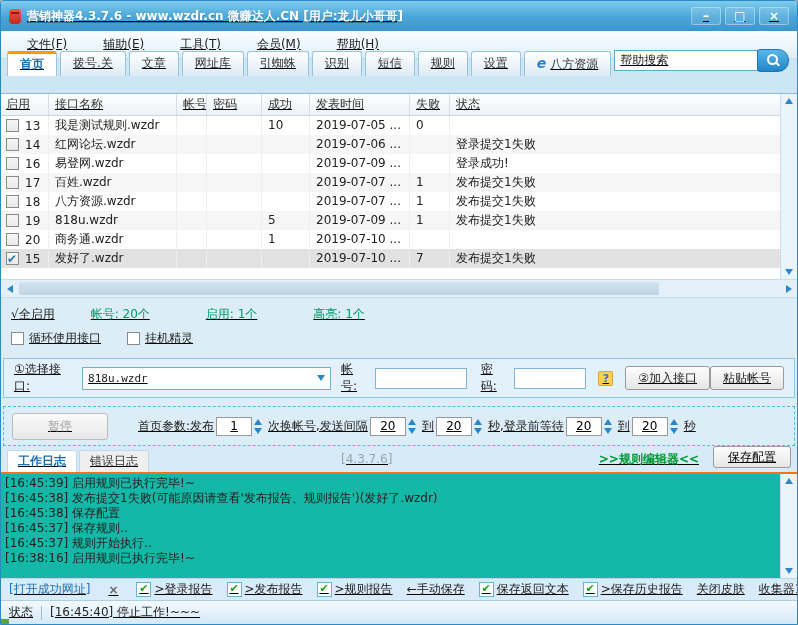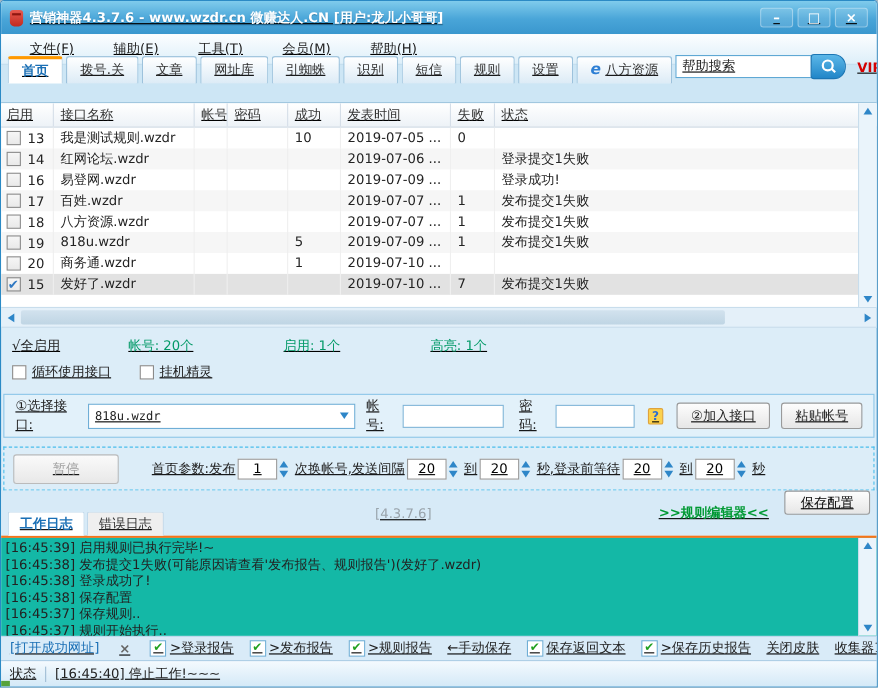--- a/index.html
+++ b/index.html
@@ -23,21 +23,21 @@
   .menu-item{ padding:12px 18px; }
   
   .tabbar{ height:32px; flex:0 0 32px; background:#CDE6F5; display:flex; align-items:flex-end; padding:17px 6px;
     border-bottom:1px solid #8FB9D6;}
   .tab{ height:25px; line-height:23px; padding:0 12px; margin-right:3px; background:linear-gradient(#FFFFFF,#DCEBF6);
     border:1px solid #9DC2DC; border-bottom:none; border-radius:3px 3px 0 0; color:#333; white-space:nowrap;}
   .tab.active{ background:#fff; color:#1A6FB5; font-weight:bold; border-top:3px solid #FF9900; line-height:20px;}
   .ie-icon{ display:inline-block; color:#2D7FD4; font-style:italic; font-weight:bold; font-size:14px; margin-right:4px;}
   .ie-icon::before{ content:"e"; }
   .searchwrap{ margin-left:auto; display:flex; align-items:center; margin-bottom:4px;}
-  .search-input{ width:124px; height:21px; border:1px solid #5FA8D4; padding:2px 5px; font-size:12px;
+  .search-input{ width:144px; height:21px; border:1px solid #5FA8D4; padding:2px 5px; font-size:12px;
     font-family:inherit; background:#fff; color:#222;}
   .search-btn{ width:32px; height:23px; margin-left:-1px; background:linear-gradient(#5BB7E8,#2186C8);
     border:1px solid #1C76B4; border-radius:3px 11px 11px 3px; position:relative;}
   .mag{ position:absolute; left:9px; top:4px; width:12px; height:12px;}
   .mag::before{ content:""; position:absolute; width:7px; height:7px; border:2px solid #fff; border-radius:50%;}
   .mag::after{ content:""; position:absolute; width:5px; height:2px; background:#fff; transform:rotate(45deg); left:8px; top:9px;}
   .vip{ color:#D40000; font-weight:bold; margin:0 8px 6px 10px; white-space:nowrap;}
   
   .table-wrap{ flex:0 0 186px; background:#fff; position:relative; border-bottom:1px solid #C8DDEC;}
   .thead{ height:22px; display:flex; background:linear-gradient(#FFFFFF,#EDF2F7); border-bottom:1px solid #C9D6E2;
@@ -59,21 +59,21 @@
   .tri-up{ width:0; height:0; border-left:4px solid transparent; border-right:4px solid transparent; border-bottom:6px solid #2E86C8;}
   .tri-dn{ width:0; height:0; border-left:4px solid transparent; border-right:4px solid transparent; border-top:6px solid #2E86C8;}
   .tri-lf{ width:0; height:0; border-top:4px solid transparent; border-bottom:4px solid transparent; border-right:6px solid #2E86C8;}
   .tri-rt{ width:0; height:0; border-top:4px solid transparent; border-bottom:4px solid transparent; border-left:6px solid #2E86C8;}
   
   .hscroll{ flex:0 0 17px; background:#E4F0F9; display:flex; align-items:center; border-bottom:1px solid #C8DDEC;}
   .hs-btn{ width:17px; height:17px; display:flex; align-items:center; justify-content:center;}
   .hthumb{ height:13px; width:640px; margin:0 1px; background:linear-gradient(#D2E2EE,#BFD5E4); border-radius:2px;}
   .hspace{ flex:1; }
   
-  .summary{ flex:0 0 20px; margin-top:6px; display:flex; align-items:center; padding-left:10px; color:#222;gap:26px;}
+  .summary{ flex:0 0 20px; margin-top:6px; display:flex; align-items:center; padding-left:10px; color:#222;}
   .summary .stat{ color:#009966; }
   .sum-all{ margin-right:36px; } .stat{ margin-right:56px; white-space:nowrap;}
   .options{ flex:0 0 20px; margin-top:4px; display:flex; padding-left:10px; color:#222; gap:26px;}
   .opt{ display:flex; align-items:center;}
   .opt .cb{ margin-right:5px; background:#fff;}
   
   .iface{ flex:0 0 40px; margin:10px 2px 0 2px; border:1px solid #8CC6E8; display:flex; align-items:center;
     padding:0 10px; background:#E2F1FA; color:#222;}
   .combo{ width:252px; height:23px; background:#fff; border:1px solid #6FAED6; display:flex; align-items:center;
     margin:0 10px 0 6px; padding-left:5px;}
@@ -81,42 +81,42 @@
   .combo-btn{ width:18px; height:100%; display:flex; align-items:center; justify-content:center;}
   .txt-input{ height:21px; border:1px solid #7EB4D8; background:#fff; font-family:inherit; font-size:12px; padding:2px 4px;}
   .acct-input{ width:92px; margin:0 14px 0 6px;}
   .pwd-input{ width:72px; margin:0 12px 0 6px;}
   .help-icon{ width:15px; height:15px; background:linear-gradient(#FFE28A,#F7C câu94D); background:#FBD24E;
     border:1px solid #DFA javascript33D; border:1px solid #DFA33D; border-radius:2px; color:#2F6FD0; font-weight:bold;
     text-align:center; line-height:14px; font-size:11px; margin-right:12px;}
   .help-icon::before{ content:"?"; }
   .push-btn{ height:24px; padding:0 12px; background:linear-gradient(#FDFDFD,#E6E6E6); border:1px solid #9A9A9A;
     border-radius:3px; color:#222; font-size:12px; font-family:inherit; white-space:nowrap;}
-  .join-btn{ margin-right:10px;}
+  .join-btn{ }
   
   .controls{ flex:0 0 40px; margin:8px 2px 0 2px; border:1px dashed #49BDEB; display:flex; align-items:center;
     padding:0 8px; color:#222; white-space:nowrap;}
   .start-btn{ width:96px; height:29px; background:linear-gradient(#FDFDFD,#E9E9E9); border:1px solid #5A9FD4;
     box-shadow:0 0 0 2px #BDE2F5; border-radius:3px; font-family:inherit; font-size:12px; color:#222; margin-right:22px;}
   .pause-btn{ width:96px; height:27px; background:linear-gradient(#FAFAFA,#E8E8E8); border:1px solid #BBB;
     border-radius:3px; font-family:inherit; font-size:12px; color:#A0A0A0; margin-right:28px;}
   .num-input{ width:36px; height:19px; border:1px solid #999; text-align:center; font-family:inherit; font-size:12px; background:#fff;}
   .spin{ display:inline-flex; flex-direction:column; gap:3px; margin:0 4px 0 2px; vertical-align:middle;}
   .spin .tri-up,.spin .tri-dn{ border-left-width:4px; border-right-width:4px;}
   .ctl-label{ margin:0 2px;}
   
   .loghead{ flex:0 0 25px; background:#D7EAF7; display:flex; align-items:flex-end; padding:0 6px; border-bottom:2px solid #f97316;}
   .log-tab{ height:22px; line-height:21px; padding:0 10px; border:1px solid #C0D8EA; border-bottom:none;
     border-radius:2px 2px 0 0; margin-right:2px;}
   .log-tab.active{ background:#fff; color:#1A6FB5; font-weight:bold;}
   .log-tab.inactive{ background:#EFEFEF; color:#333;}
   .version{ color:#9AA4AC; margin-left:190px; align-self:center;}
   .rule-editor{ margin-left:auto; color:#009933; font-weight:bold; align-self:center; margin-right:14px;}
   .saveconf-btn{ height:22px; padding:0 14px; background:linear-gradient(#FDFDFD,#E6E6E6); border:1px solid #9A9A9A;
-    border-radius:3px; font-family:inherit; font-size:12px; margin-bottom:19px;}
+    border-radius:3px; font-family:inherit; font-size:12px; margin-bottom:4px;}
   
   .logarea{ flex:1; background:#14b8a6; position:relative; overflow:hidden;}
   .loglines{ position:absolute; top:2px; left:4px; right:18px; bottom:0; overflow:hidden; color:#222; line-height:15px;}
   .logscroll{ position:absolute; top:0; right:0; bottom:0; width:17px; background:#EAF4FB; border-left:1px solid #C8DDEC;
     display:flex; flex-direction:column; justify-content:space-between; align-items:center; padding:4px 0;}
   
   .toolbar{ flex:0 0 22px; background:#D9EBF8; border-top:1px solid #BCD6EA; display:flex; align-items:center;
     padding:0 8px; gap:14px; white-space:nowrap; color:#222;}
   .open-urls{ color:#1A6FB5; }
   .tb-x{ color:#666; font-weight:bold; padding:0 4px;}
@@ -381,21 +381,20 @@
     <span class="log-tab inactive">错误日志</span>
     <span class="version">[4.3.7.6]</span>
     <span class="rule-editor">&gt;&gt;规则编辑器&lt;&lt;</span>
     <button class="saveconf-btn">保存配置</button>
   </div>
 
   <div class="logarea">
     <div class="loglines">
       <div class="logline">[16:45:39] 启用规则已执行完毕!~</div>
       <div class="logline">[16:45:38] 发布提交1失败(可能原因请查看'发布报告、规则报告')(发好了.wzdr)</div>
-      <div class="logline">[16:45:38] 登录成功了!</div>
       <div class="logline">[16:45:38] 保存配置</div>
       <div class="logline">[16:45:37] 保存规则..</div>
       <div class="logline">[16:45:37] 规则开始执行..</div>
       <div class="logline">[16:38:16] 启用规则已执行完毕!~</div>
     </div>
     <div class="logscroll">
       <span class="tri-up"></span>
       <span class="tri-dn"></span>
     </div>
   </div>

